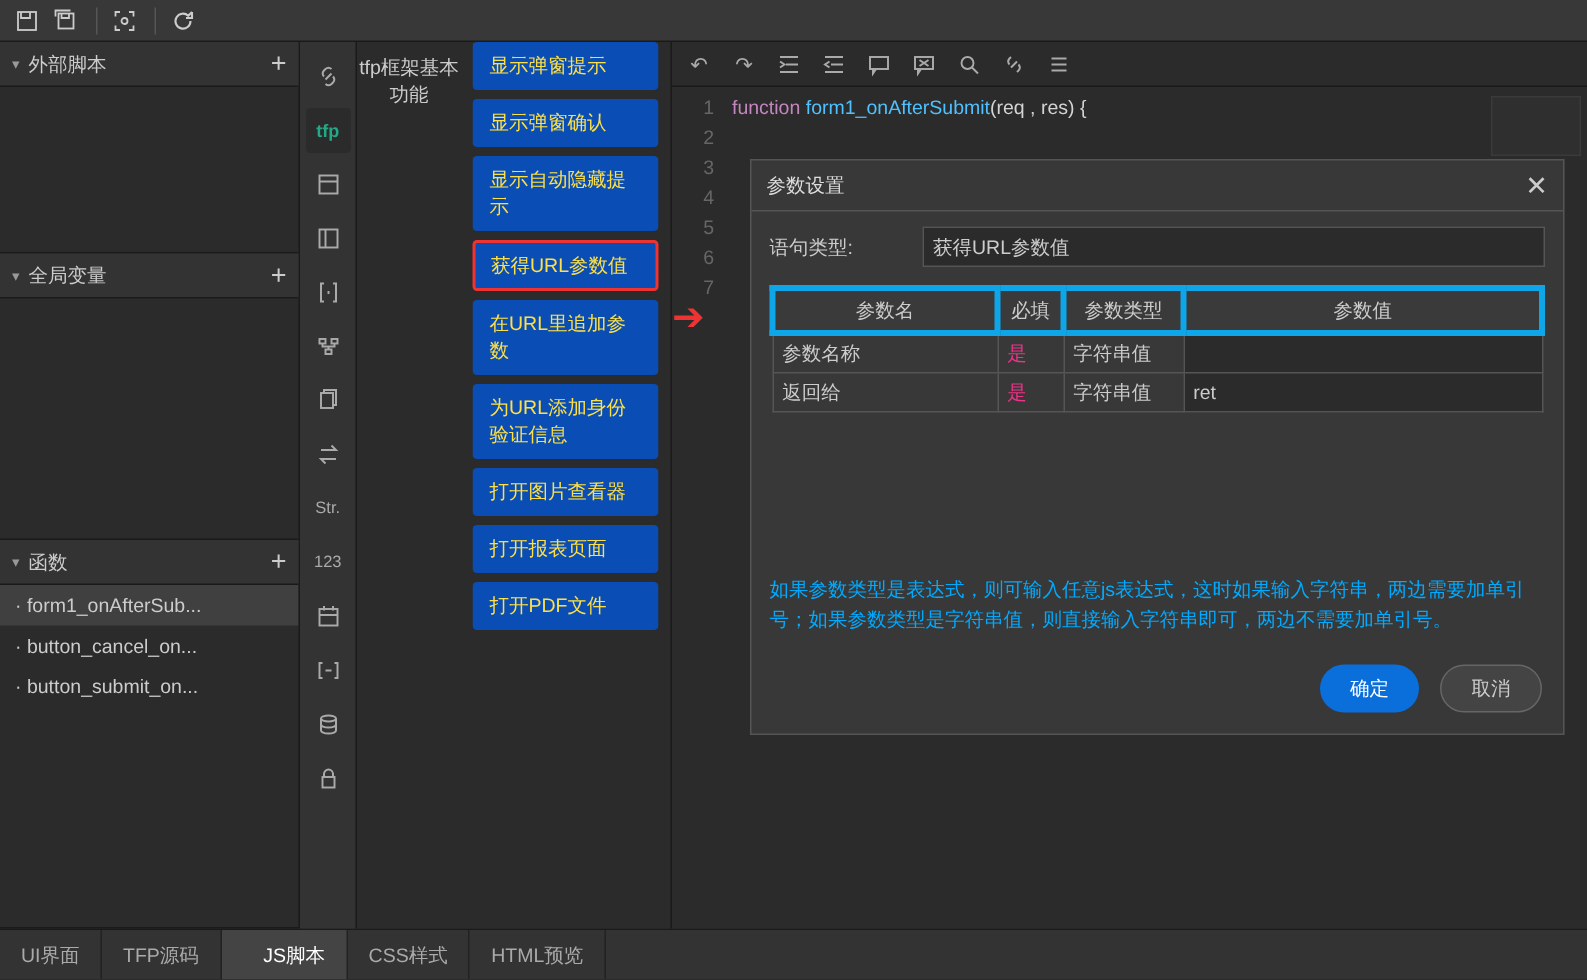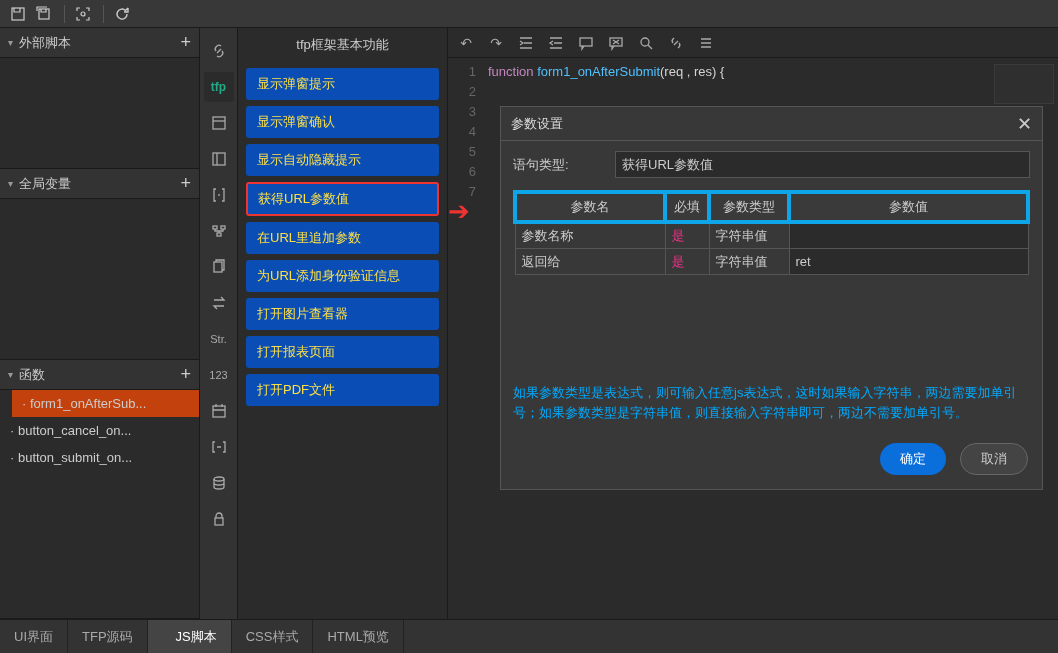--- a/index.html
+++ b/index.html
@@ -9,26 +9,26 @@
 .top-toolbar .sep { width: 1px; height: 18px; background: #555; margin: 0 6px; }
 .main { display: flex; height: calc(100% - 28px - 34px); }
 .left-panel { width: 200px; background: #2b2b2b; border-right: 1px solid #1a1a1a; display: flex; flex-direction: column; }
 .panel-header { height: 30px; display: flex; align-items: center; padding: 0 8px; background: #333; border-bottom: 1px solid #1a1a1a; justify-content: space-between; }
 .panel-header .chev { margin-right: 6px; color: #999; font-size: 10px; }
 .panel-header .title { flex: 1; font-size: 13px; color: #ccc; }
 .panel-header .plus { color: #ccc; font-size: 18px; }
 .panel-body { flex: 1; overflow: hidden; }
 .panel-section { border-bottom: 1px solid #1a1a1a; }
 .func-item { padding: 6px 10px; color: #ccc; font-size: 13px; white-space: nowrap; overflow: hidden; text-overflow: ellipsis; }
-.func-item.selected { background: #c2410c; margin-left: 12px; }
+.func-item.selected { background: #404040; }
 .side-icons { width: 38px; background: #333; border-right: 1px solid #1a1a1a; display: flex; flex-direction: column; align-items: center; padding-top: 8px; }
 .side-icons .sicon { width: 30px; height: 30px; display: flex; align-items: center; justify-content: center; color: #aaa; margin-bottom: 6px; font-size: 15px; border-radius: 3px; }
 .side-icons .sicon.active { background: #2b2b2b; color: #0a84ff; }
 .side-icons .sicon.tfp { font-size: 12px; font-weight: bold; color: #2a8; }
-.cmd-panel { width: 210px; background: #2b2b2b; border-right: 1px solid #1a1a1a; display: flex; flex-direction: column; }
+.cmd-panel { width: 210px; background: #2b2b2b; border-right: 1px solid #1a1a1a; display: flex; }
 .cmd-title { text-align: center; padding: 8px 0 14px; color: #ccc; font-size: 13px; }
 .cmd-list { padding: 0 8px; display: flex; flex-direction: column; gap: 6px; }
 .cmd-btn { background: #0a4db5; color: #fde047; padding: 6px 10px; border-radius: 3px; font-size: 13px; display: flex; align-items: center; border: 1px solid transparent; }
 .cmd-btn.highlighted { border: 2px solid #e33; }
 .arrow { position: absolute; left: 448px; top: 196px; color: #e33; font-size: 26px; pointer-events: none; }
 .code-area { flex: 1; display: flex; flex-direction: column; background: #2b2b2b; position: relative; }
 .code-toolbar { height: 30px; display: flex; align-items: center; padding: 0 8px; border-bottom: 1px solid #1a1a1a; gap: 10px; color: #aaa; }
 .code-toolbar .tb-icon { width: 20px; height: 20px; display: flex; align-items: center; justify-content: center; font-size: 14px; }
 .editor { flex: 1; display: flex; font-family: Consolas, monospace; font-size: 13px; }
 .gutter { width: 36px; text-align: right; padding: 4px 8px 0 0; color: #666; line-height: 20px; }

